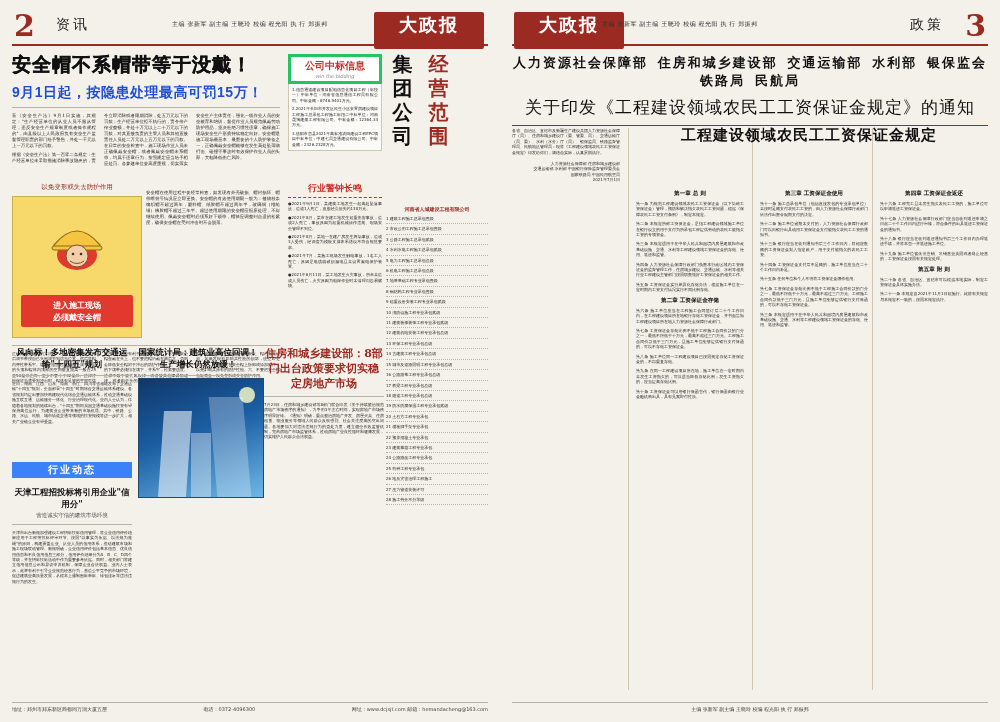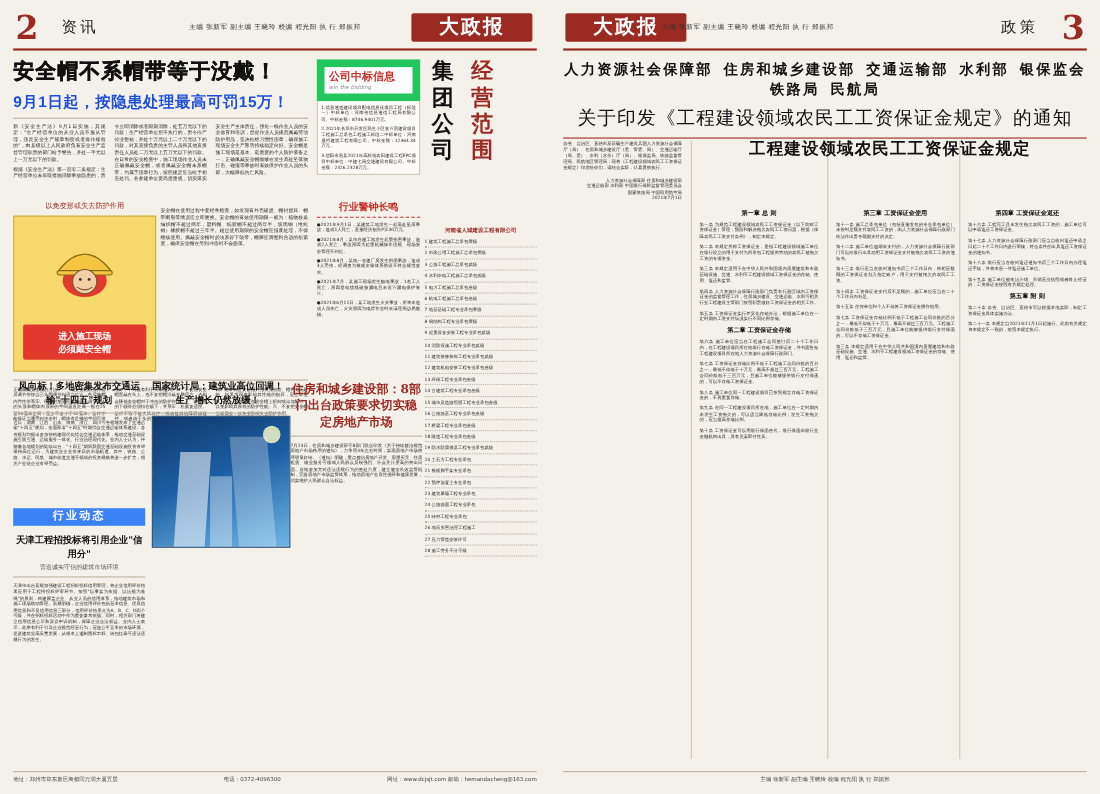--- a/index.html
+++ b/index.html
@@ -31,21 +31,21 @@
     font-family:"DejaVu Serif","Liberation Serif",serif;
   }
   .section-name.l{left:44px;}
   .section-name.r{right:44px;}
   .credits{
     position:absolute;top:10px;font-size:6px;color:#333;letter-spacing:.5px;
   }
   .credits.l{left:160px;}
   .credits.r{left:90px;}
   .logo{
-    position:absolute;top:2px;width:110px;height:26px;background:#9b2a22;
+    position:absolute;top:2px;width:110px;height:37px;background:#9b2a22;
     border-radius:2px;color:#fff;font-family:"DejaVu Serif","Liberation Serif",serif;
     font-size:18px;font-weight:bold;text-align:center;line-height:26px;letter-spacing:2px;
   }
   .logo.l{left:362px;}
   .logo.r{left:2px;}
 
   
   .col-text{
     font-size:4.4px;line-height:6px;color:#2a2a2a;text-align:justify;
     word-break:break-all;
@@ -84,21 +84,21 @@
   }
 
   .side-note{position:absolute;left:134px;top:180px;width:134px;}
   .tips{
     position:absolute;left:0;top:330px;width:268px;
   }
 
   
   .bidbox{position:absolute;left:276px;top:44px;width:94px;}
   .bid-head{
-    background:#fff;border:7px solid #22c55e;padding:2px 4px;text-align:left;
+    background:#fff;border:3px solid #22c55e;padding:2px 4px;text-align:center;
   }
   .bid-head .zh{color:#c8302a;font-size:10px;font-weight:bold;font-family:"DejaVu Serif","Liberation Serif",serif;}
   .bid-head .en{color:#8a8a8a;font-size:5px;font-style:italic;}
   .bid-body{border:1px solid #cfc7b4;border-top:none;background:#fbfaf6;padding:3px;}
 
   .warnbox{position:absolute;left:276px;top:172px;width:94px;}
   .warn-title{
     text-align:center;color:#c8302a;font-size:9px;font-weight:bold;
     font-family:"DejaVu Serif","Liberation Serif",serif;border-bottom:1px dashed #c8302a;
     padding-bottom:2px;

